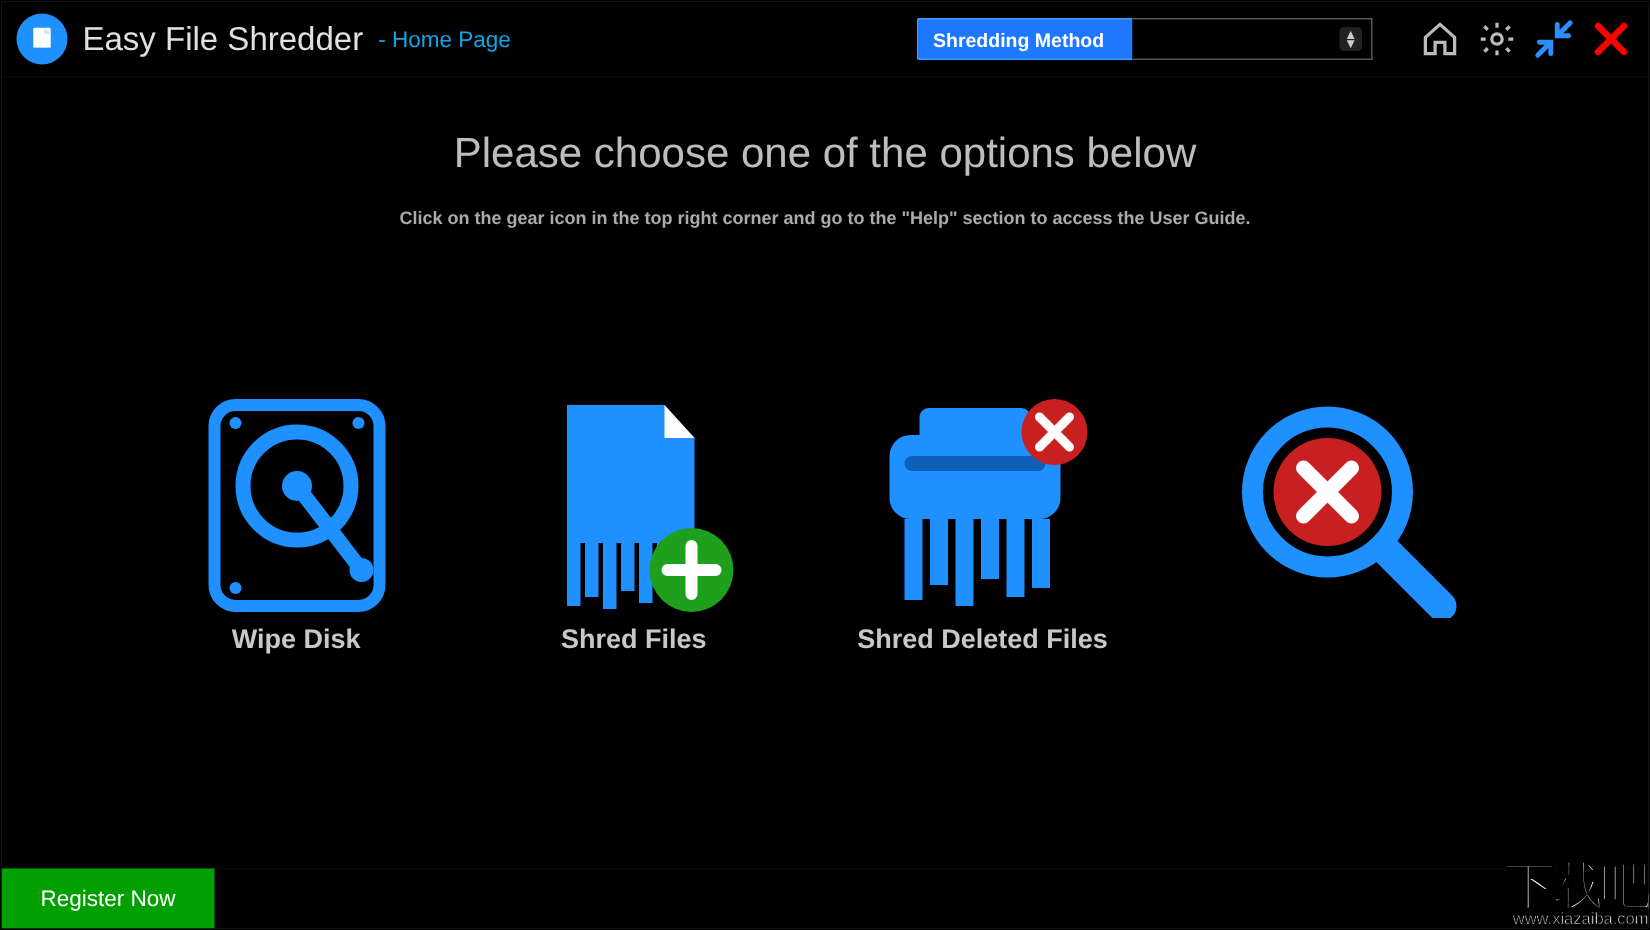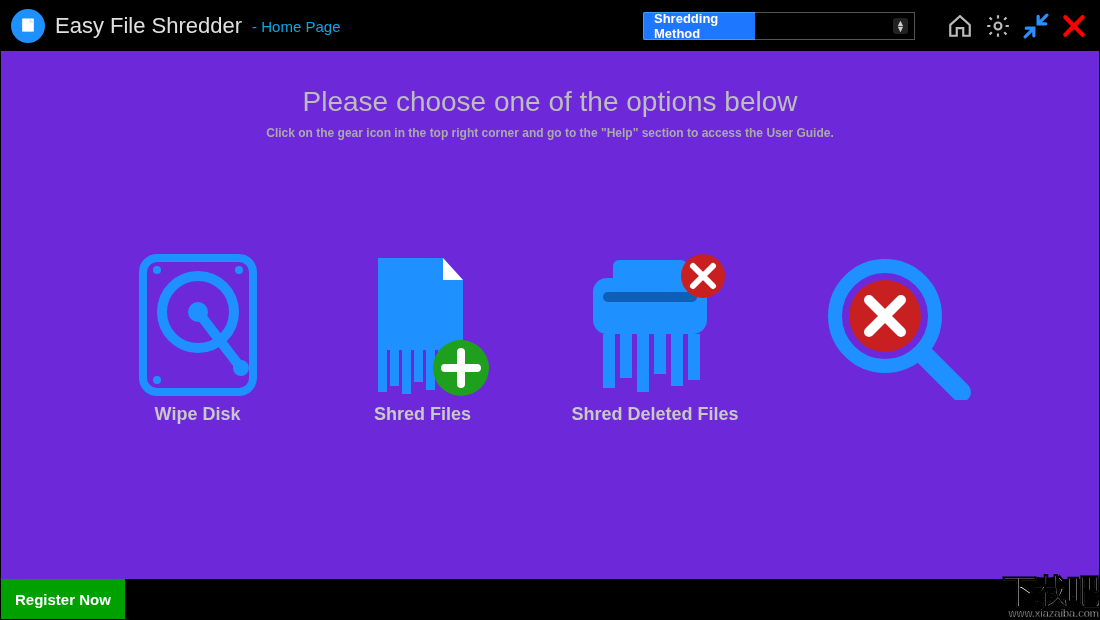--- a/index.html
+++ b/index.html
@@ -53,21 +53,21 @@
     background: #1e78ff;
     color: #fff;
     font-size: 13px;
     font-weight: 600;
     padding: 0 10px;
     display: flex;
     align-items: center;
     border: 1px solid #3a9fff;
     border-right: none;
     border-radius: 2px 0 0 2px;
-    width: 112px;
+    width: 144px;
   }
   .method-drop {
     width: 160px;
     background: #000;
     border: 1px solid #555;
     border-left: none;
     display: flex;
     align-items: center;
     justify-content: flex-end;
     padding-right: 6px;
@@ -88,33 +88,33 @@
     cursor: pointer;
     color: #bbb;
   }
   .title-icons svg { width: 26px; height: 26px; }
   .close-x svg { stroke: #ff0000; }
   .restore svg { stroke: #2a8fff; }
 
   .content {
     position: absolute;
     top: 50px; bottom: 40px; left: 0; right: 0;
-    background: #6d28d9;
+    background: #000000;
     display: flex;
     flex-direction: column;
     align-items: center;
   }
   .heading {
     margin-top: 35px;
     font-size: 28px;
     color: #bdbdbd;
     font-weight: 400;
   }
   .subheading {
-    margin-top: 8px;
+    margin-top: 20px;
     font-size: 12px;
     color: #aaa;
     font-weight: 600;
   }
   .options {
     margin-top: 110px;
     display: flex;
     gap: 55px;
     justify-content: center;
   }
@@ -146,25 +146,25 @@
     bottom: 0; left: 0; right: 0;
     height: 40px;
     background: #000;
     display: flex;
     align-items: center;
   }
   .register-btn {
     background: #00a000;
     color: #fff;
     height: 40px;
-    padding: 0 14px;
+    padding: 0 26px;
     display: flex;
     align-items: center;
     font-size: 15px;
-    font-weight: 700;
+    font-weight: 400;
     border:none;
     cursor: pointer;
   }
   .watermark {
     position: absolute;
     right: 0; bottom: 0;
     color: #fff;
     font-size: 10px;
     text-align: right;
     line-height: 1;

